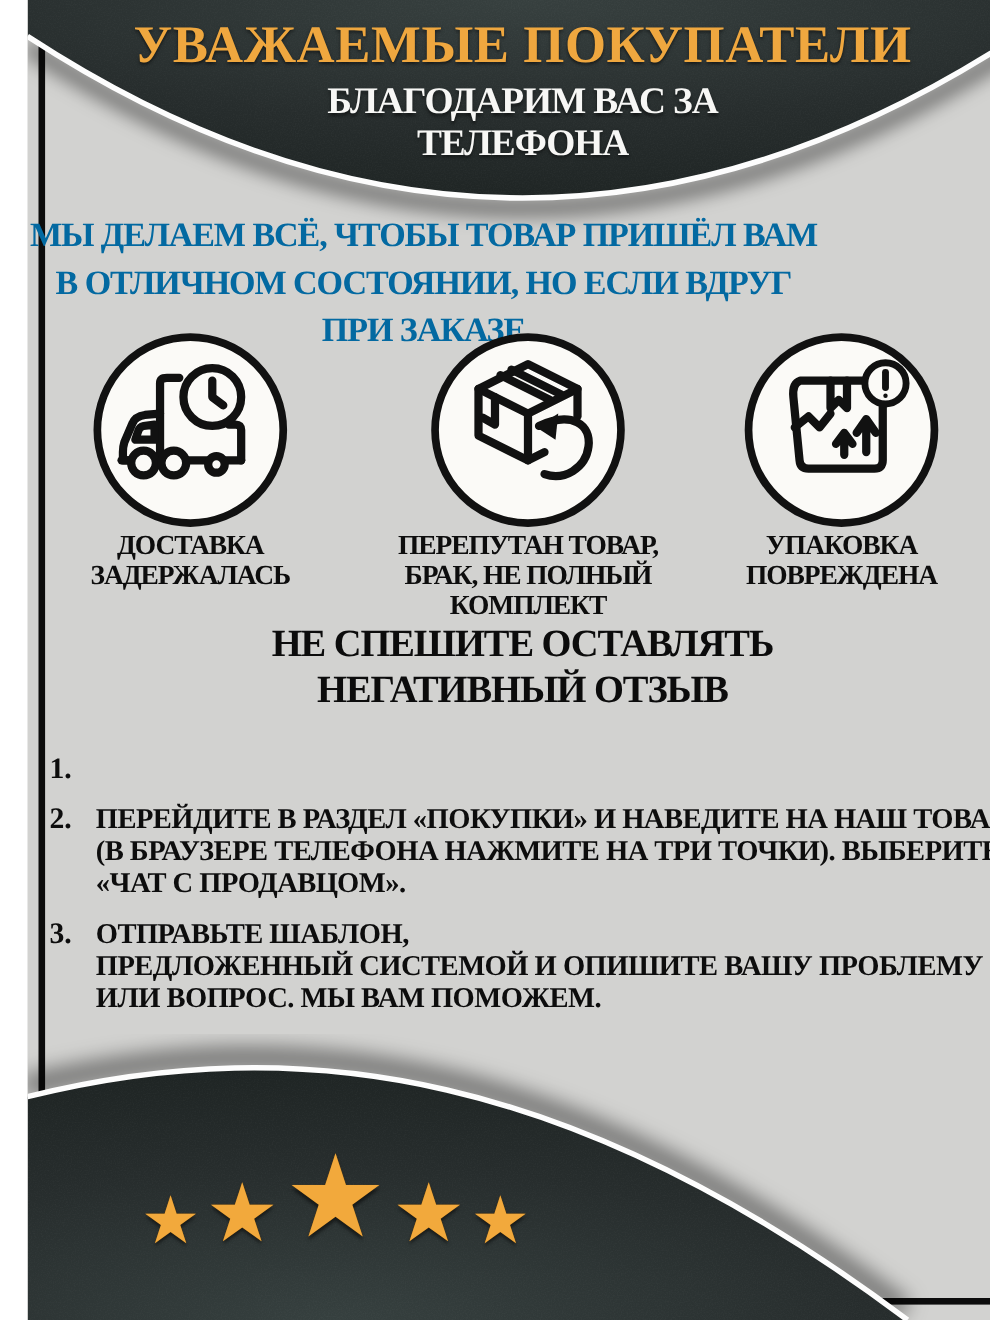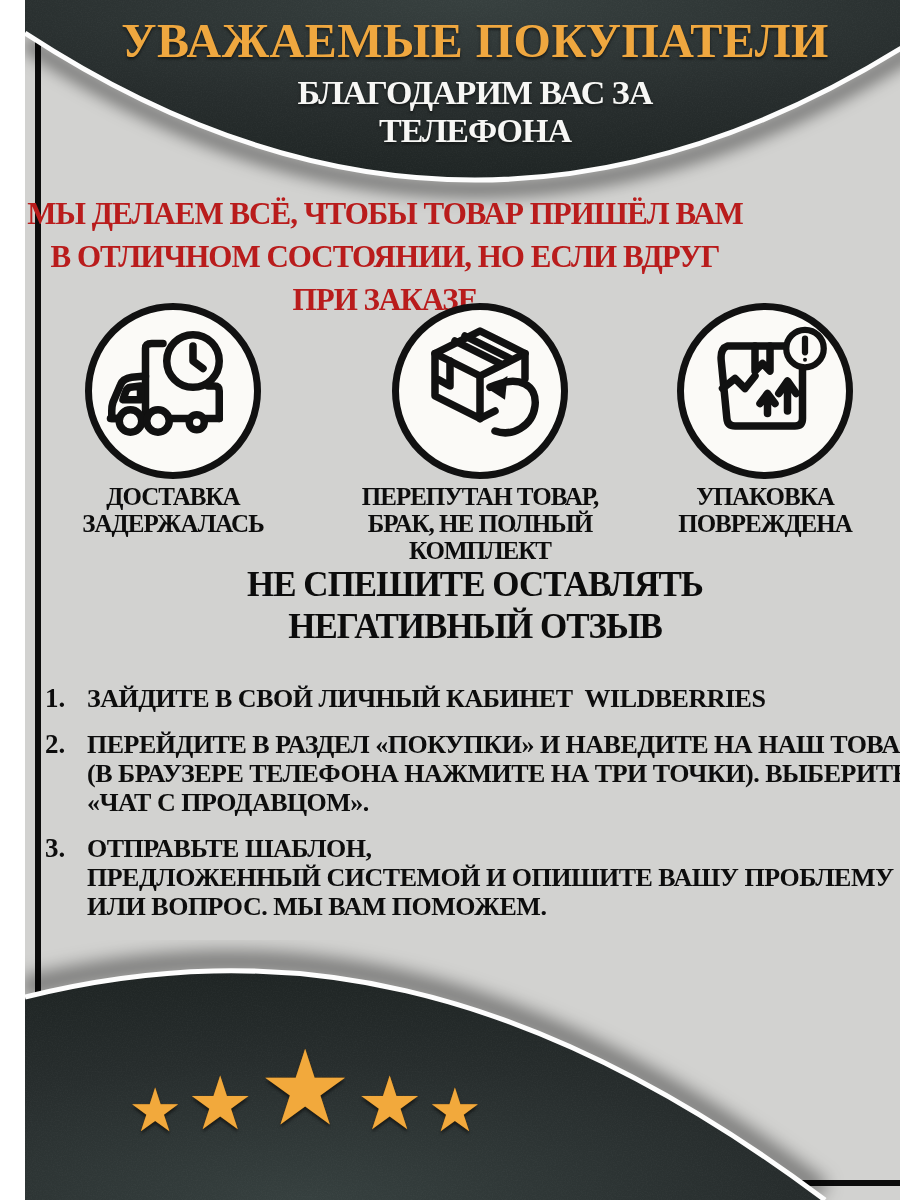--- a/index.html
+++ b/index.html
@@ -26,21 +26,21 @@
     font-size:48px;line-height:54px;color:#efa73f;letter-spacing:.5px;
     text-shadow:0 2px 3px rgba(0,0,0,.55);white-space:pre;
   }
   .subtitle{
     position:absolute;left:0;top:74px;width:100%;
     font-size:34px;line-height:38px;color:#f7f7f5;letter-spacing:-1px;
     text-shadow:0 2px 3px rgba(0,0,0,.5);white-space:pre;
   }
   .intro{
     position:absolute;left:0;top:192px;width:720px;z-index:3;text-align:center;
-    font-size:31px;line-height:43px;color:#b91c1c;letter-spacing:-1px;white-space:pre;
+    font-size:31px;line-height:43px;color:#0369a1;letter-spacing:-1px;white-space:pre;
   }
   .issues{position:absolute;left:0;top:303px;width:900px;height:290px;z-index:3;}
   .issue{position:absolute;top:0;width:290px;text-align:center;}
   .issue-1{left:3px;} .issue-2{left:310px;} .issue-3{left:595px;}
   .icon-circle{
     width:176px;height:176px;margin:0 auto;border-radius:50%;
     border:7px solid #111;background:#fbfaf7;
     display:flex;align-items:center;justify-content:center;
   }
   .icon-circle svg{display:block;}
@@ -195,21 +195,20 @@
     </div>
 
   </div>
 
   <div class="warning">НЕ СПЕШИТЕ ОСТАВЛЯТЬ
 НЕГАТИВНЫЙ ОТЗЫВ</div>
 
   <ol class="steps">
     <li class="step">
       <span class="step-num">1.</span>
-      <span class="step-text">ЗАЙДИТЕ В СВОЙ ЛИЧНЫЙ КАБИНЕТ  WILDBERRIES</span>
     </li>
     <li class="step">
       <span class="step-num">2.</span>
       <span class="step-text">ПЕРЕЙДИТЕ В РАЗДЕЛ «ПОКУПКИ» И НАВЕДИТЕ НА НАШ ТОВАРА
 (В БРАУЗЕРЕ ТЕЛЕФОНА НАЖМИТЕ НА ТРИ ТОЧКИ). ВЫБЕРИТЕ
 «ЧАТ С ПРОДАВЦОМ».</span>
     </li>
     <li class="step">
       <span class="step-num">3.</span>
       <span class="step-text">ОТПРАВЬТЕ ШАБЛОН,

